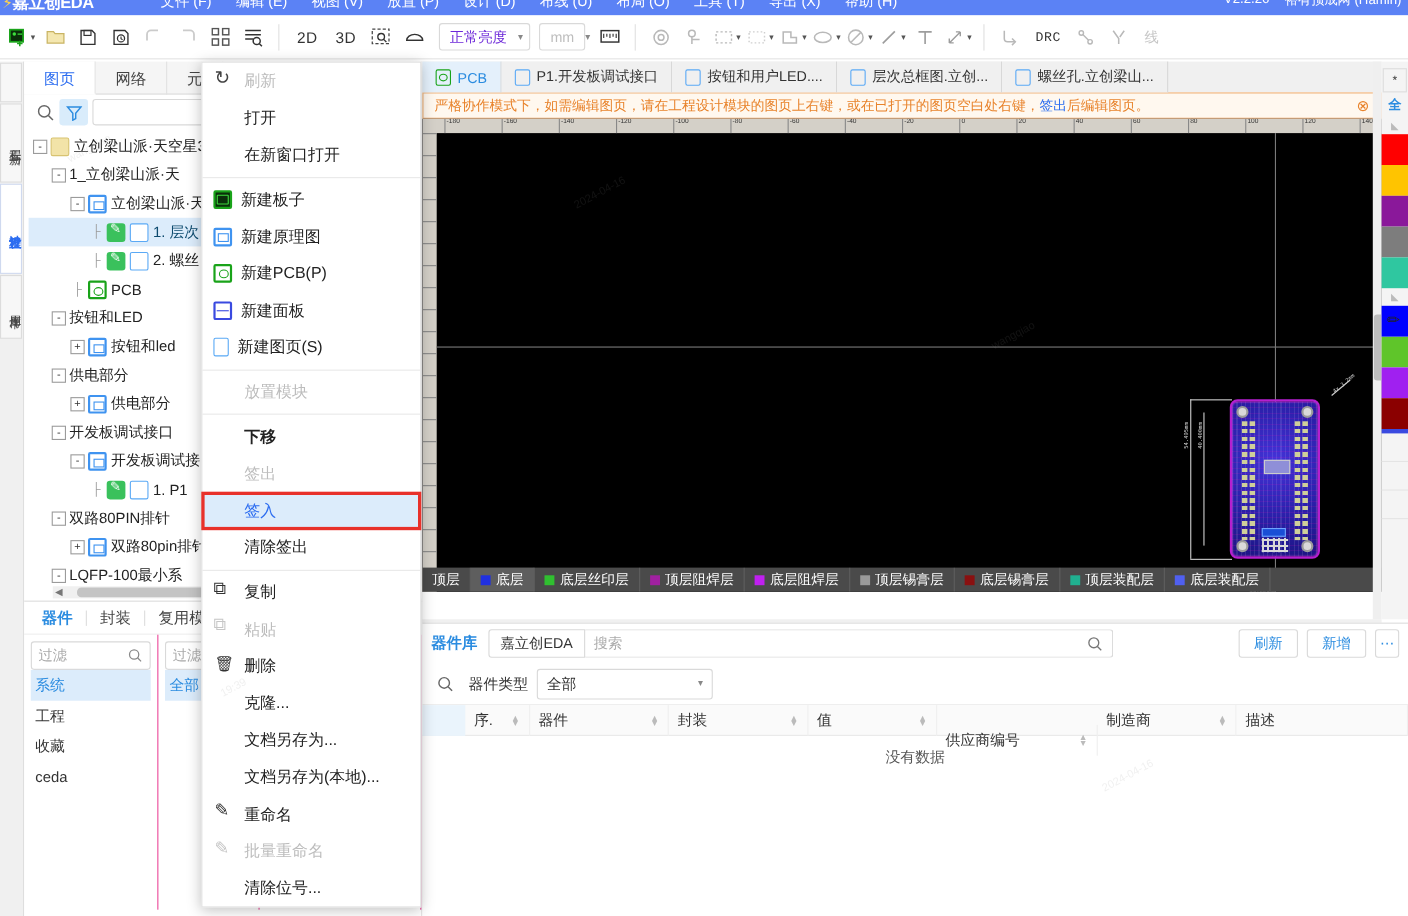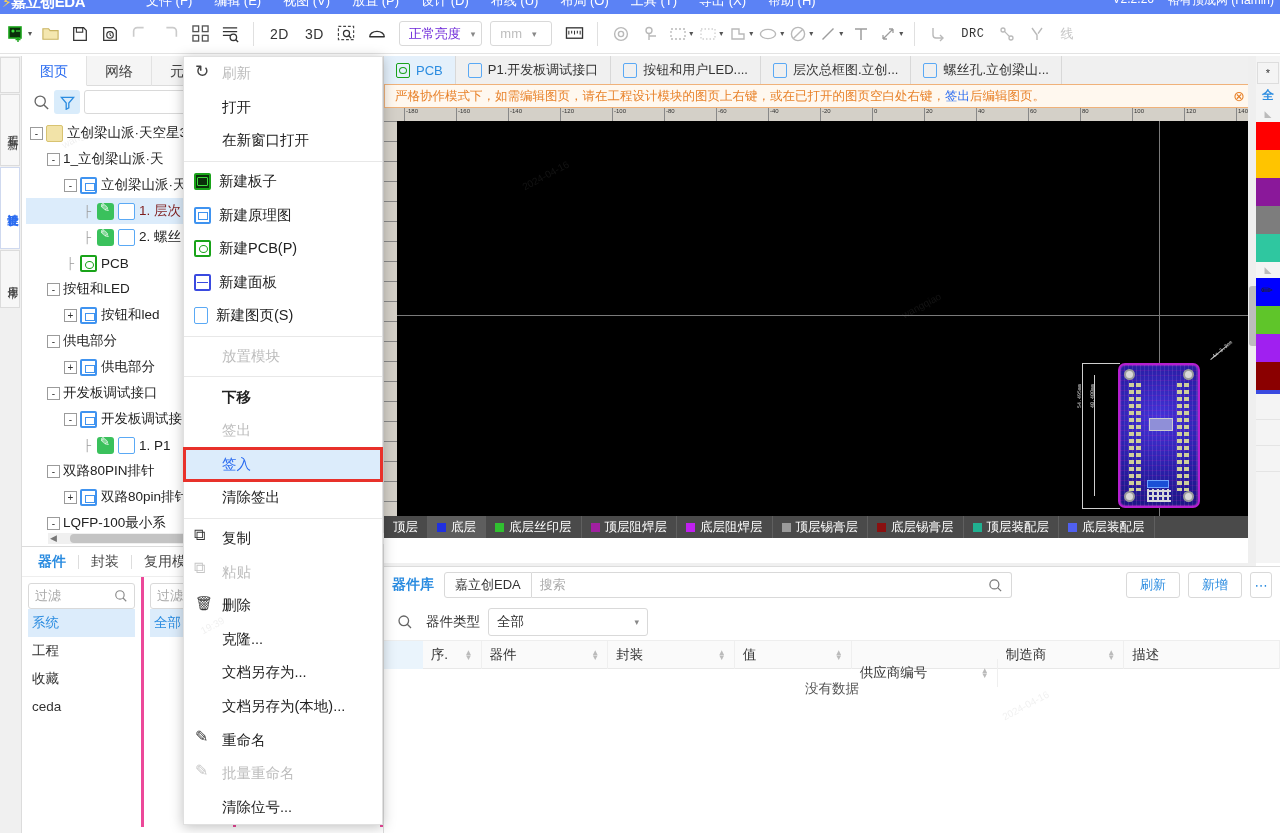--- a/index.html
+++ b/index.html
@@ -58,42 +58,42 @@
   .ico-btn.on{background:#d9ecfb;border-radius:3px;color:#2b8ce0;}
   .lsearch .inp{flex:1;height:24px;border:1px solid #d9d9d9;border-radius:3px;margin-left:4px;}
 
   .tree{padding:2px 0 0 4px;font-size:13.5px;height:430px;overflow:hidden;position:relative;}
   .tnode{display:flex;align-items:center;height:26px;white-space:nowrap;cursor:pointer;padding-left:4px;}
   .tnode.sel{background:#dcecfb;}
   .tnode .exp{width:13px;height:13px;border:1px solid #9b9b9b;font-size:10px;line-height:11px;
       text-align:center;color:#333;margin-right:3px;background:#fff;flex:none;}
   .tnode .dots{width:13px;margin-right:3px;color:#9b9b9b;font-size:11px;flex:none;text-align:center;}
   .tnode .lbl{overflow:hidden;}
-  .tnode.sel .lbl{color:#7f1d1d;}
+  .tnode.sel .lbl{color:#0c4a6e;}
   .ic{width:17px;height:17px;margin-right:4px;flex:none;display:inline-block;position:relative;}
   .ic.folder{background:#f2e3a8;border:1px solid #d8c371;border-radius:2px;}
   .ic.sch{border:2px solid #3f93f0;border-radius:2px;background:#fff;}
   .ic.sch:after{content:"";position:absolute;left:3px;top:4px;width:8px;height:6px;border:1.5px solid #3f93f0;}
   .ic.pcb{border:2px solid #19a319;border-radius:2px;background:#fff;}
   .ic.pcb:after{content:"";position:absolute;left:3px;top:4px;width:7px;height:6px;border:1.5px solid #19a319;border-radius:50%;}
   .ic.pen{background:#3ac15c;border-radius:3px;}
   .ic.pen:after{content:"✎";position:absolute;color:#fff;font-size:12px;left:3px;top:-2px;}
   .ic.doc{border:1.5px solid #5aa9f5;border-radius:2px;background:#fff;}
   .hscroll{position:absolute;left:26px;bottom:2px;width:350px;height:11px;background:#f0f0f0;}
   .hscroll .thumb{position:absolute;left:22px;top:1px;width:300px;height:9px;background:#c4c4c4;border-radius:4px;}
   .hscroll .a{position:absolute;top:0;font-size:9px;color:#777;}
 
   
   .lbpanel{position:absolute;left:22px;top:546px;width:362px;height:287px;background:#fff;border-top:1px solid #dcdcdc;border-right:1px solid #dcdcdc;}
   .lbtabs{display:flex;align-items:center;height:30px;padding-left:4px;font-size:14px;border-bottom:1px solid #eee;}
   .lbtab{padding:0 12px;color:#444;cursor:pointer;}
   .lbtab.act{color:#2b8ce0;font-weight:bold;}
   .lbdiv{width:1px;height:14px;background:#ddd;}
   .lbcols{display:flex;height:250px;}
-  .lbcol{border-right:3px solid #ec4899;padding:6px;}
+  .lbcol{border-right:1px solid #ec4899;padding:6px;}
   .lbcol.c1{width:122px;}
   .lbcol.c2{width:92px;}
   .filter{height:26px;border:1px solid #d9d9d9;border-radius:3px;display:flex;align-items:center;
      padding:0 6px;justify-content:space-between;color:#aaa;font-size:13px;}
   .lbitem{height:28px;line-height:28px;padding-left:4px;font-size:13.5px;color:#333;cursor:pointer;}
   .lbitem.act{background:#dcecfb;color:#2b8ce0;}
 
   
   .editor{position:absolute;left:384px;top:56px;width:872px;height:507px;background:#fff;}
   .dtabs{display:flex;height:28px;background:#f0f0f0;}
@@ -283,21 +283,21 @@
     <div class="tb">
       <svg width="20" height="18" viewBox="0 0 22 18">
           <path d="M3 12a8 6 0 0116 0z" fill="none" stroke="#333" stroke-width="1.4"></path>
           <path d="M3 12h16" stroke="#333" stroke-width="1.4"></path>
         </svg>
     </div>
     <div class="combo" style="margin-left:6px;">
       <span class="cv">正常亮度</span>
       <span class="ar">▾</span>
     </div>
-    <div class="combo dis" style="margin-left:6px;width:62px;">
+    <div class="combo dis" style="margin-left:6px;width:42px;">
       <span class="cv">mm</span>
       <span class="ar">▾</span>
     </div>
     <div class="tb" style="margin-left:6px;">
       <svg width="19" height="17" viewBox="0 0 20 18">
           <rect x="1.5" y="3" width="17" height="11" fill="none" stroke="#333" stroke-width="1.4"></rect>
           <path d="M4 6v4M7 6v3M10 6v4M13 6v3M16 6v4" stroke="#333" stroke-width="1.1"></path>
         </svg>
     </div>
     <div class="sep"></div>

